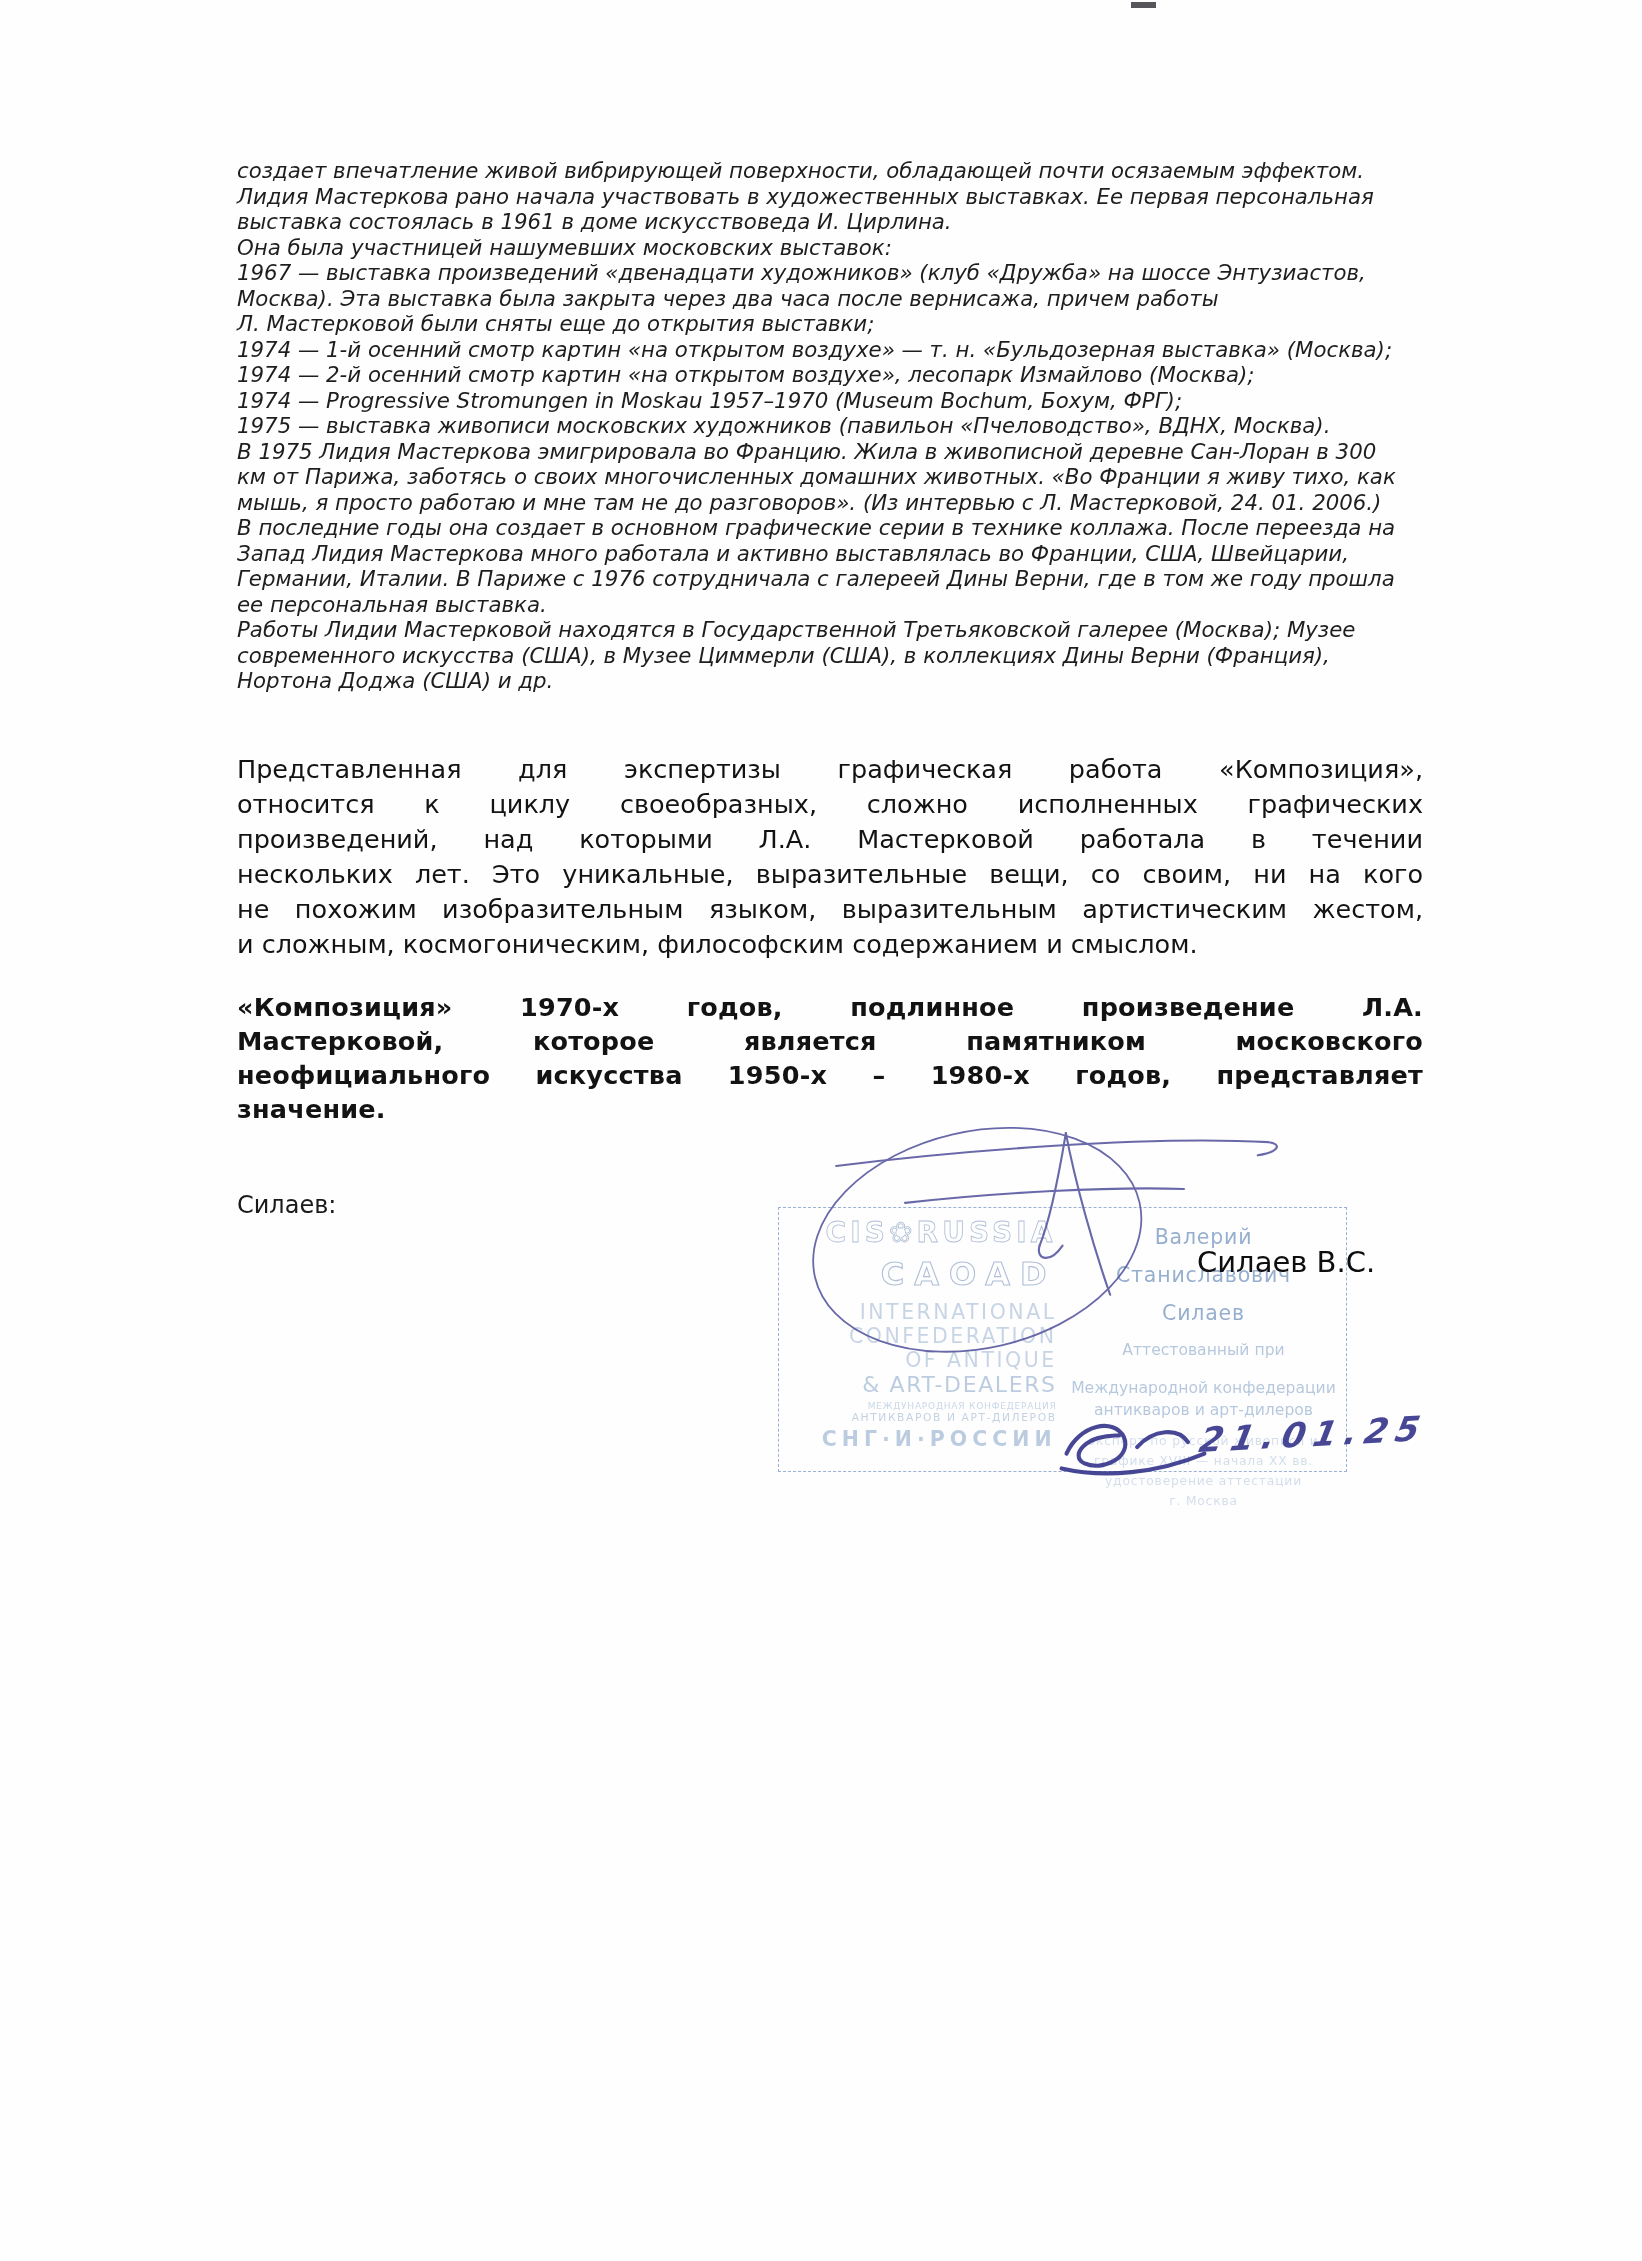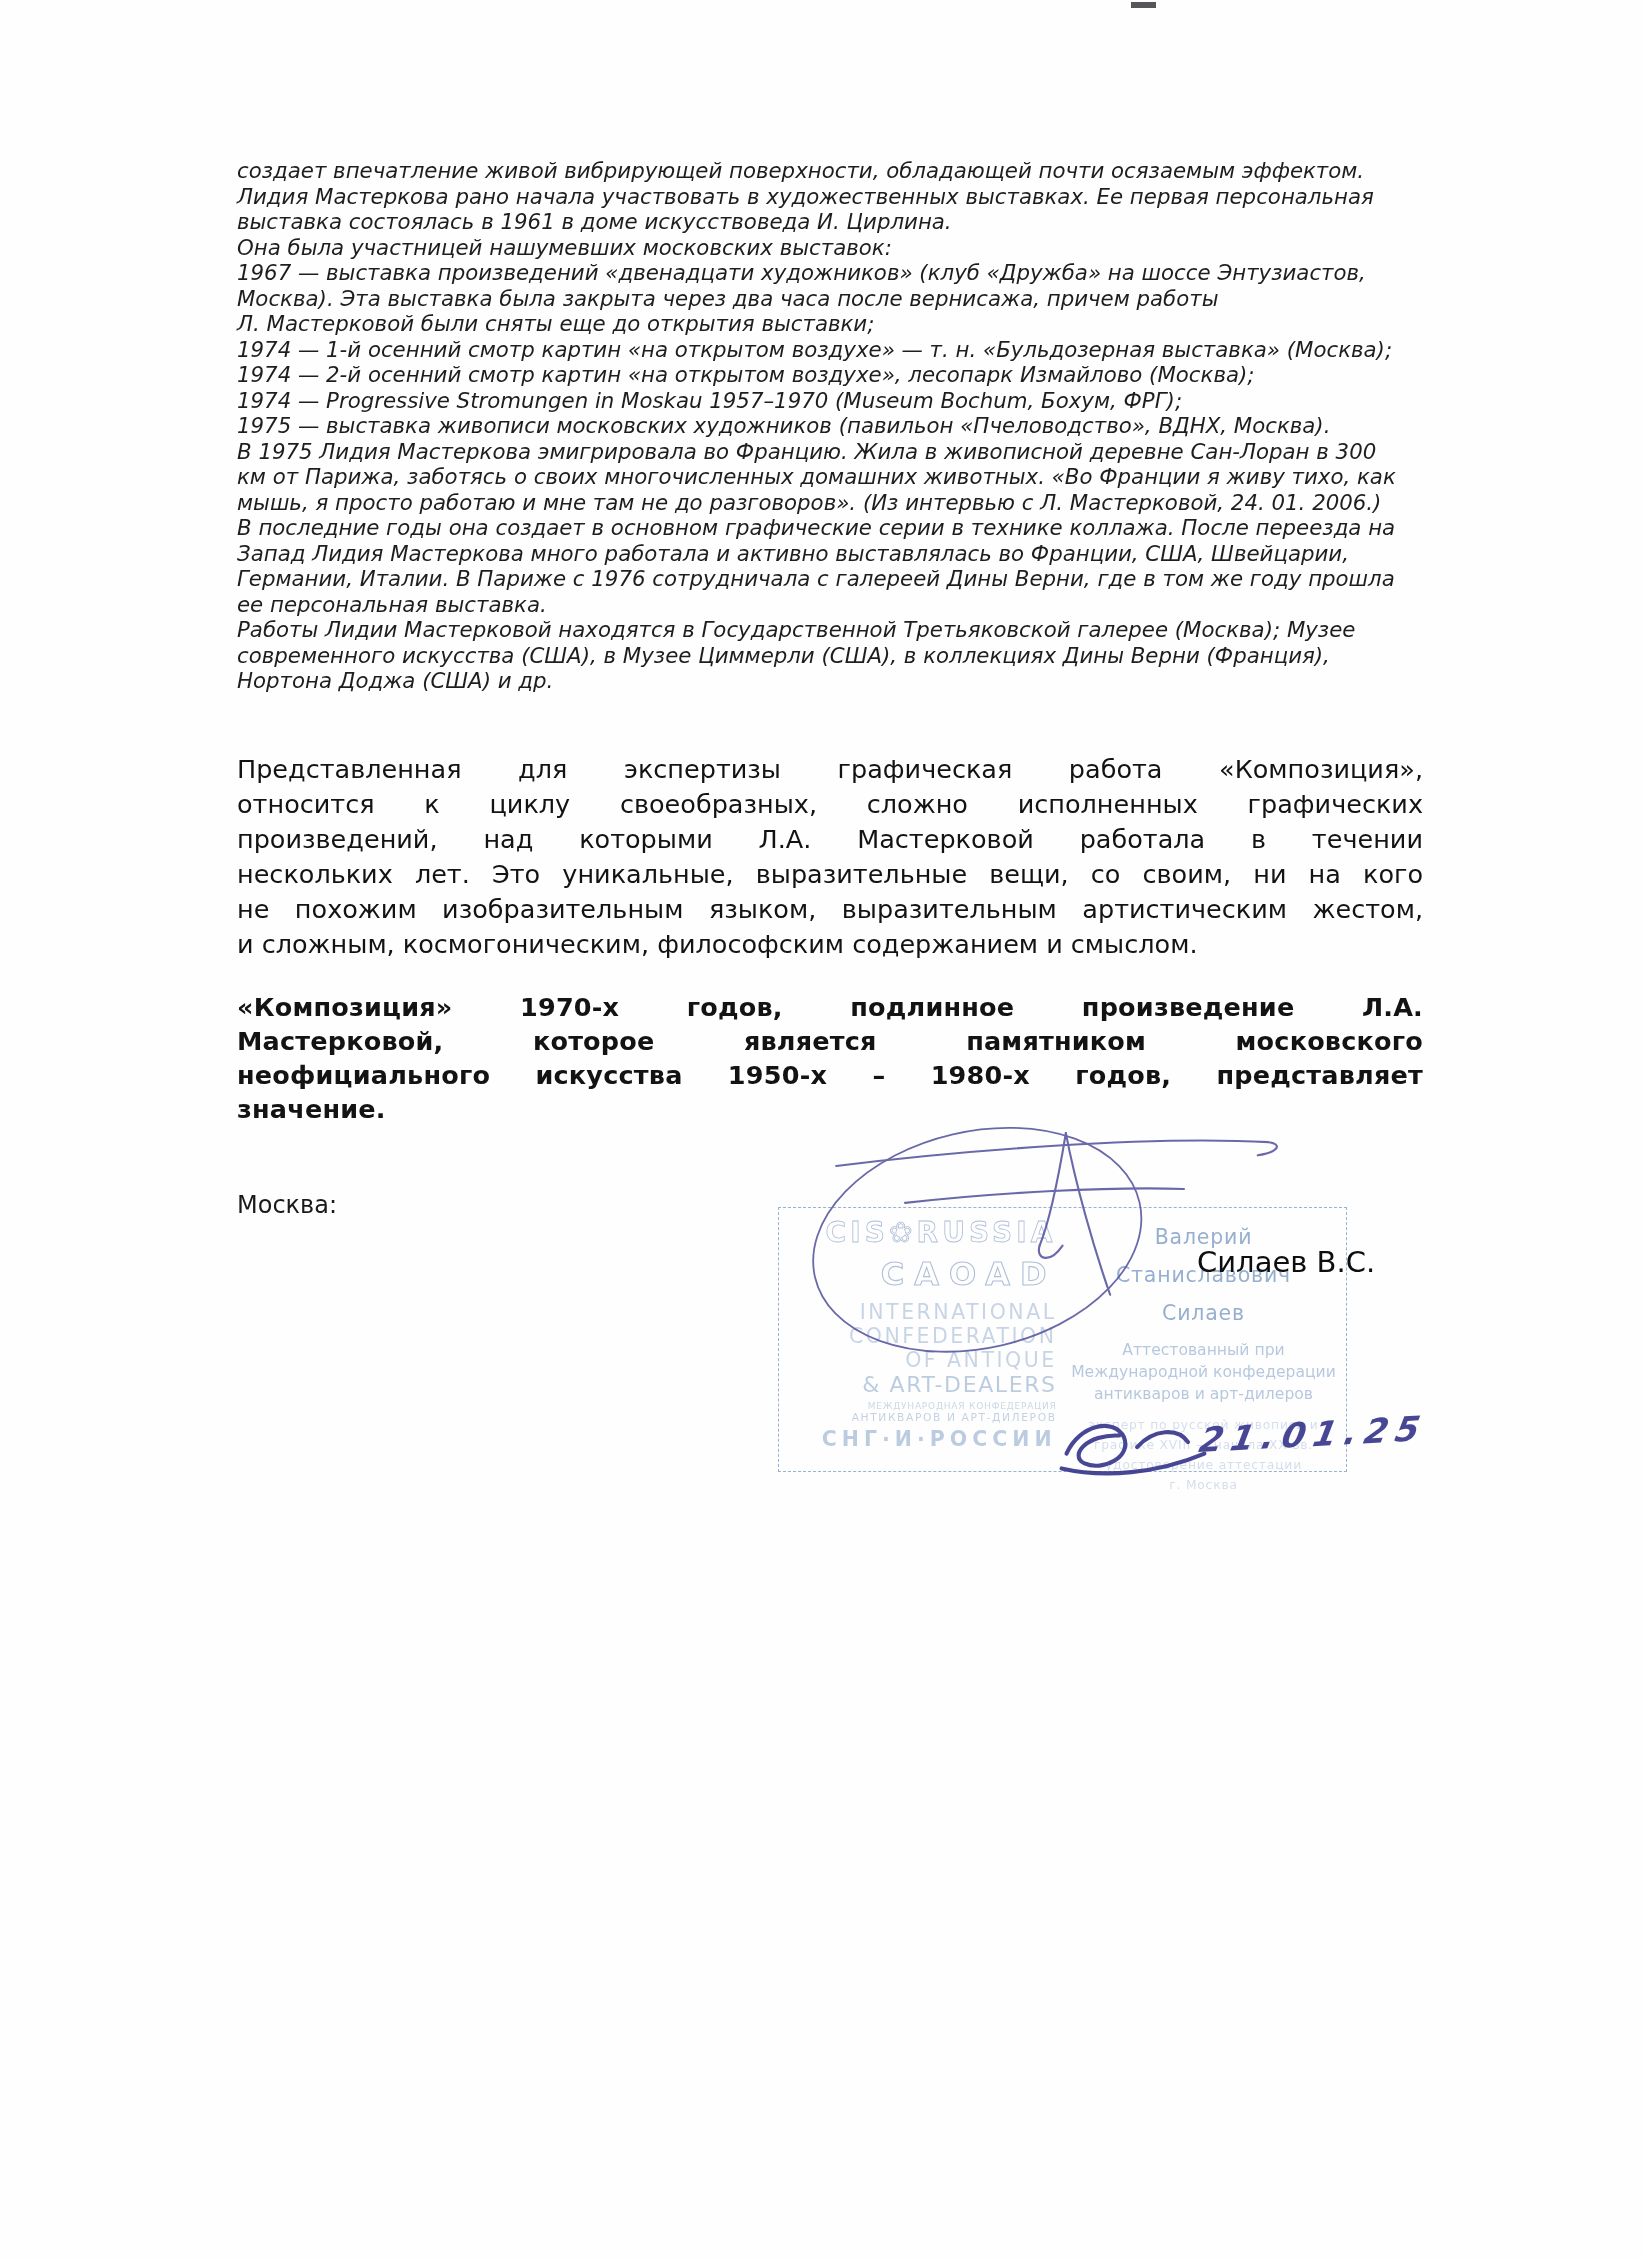--- a/index.html
+++ b/index.html
@@ -102,21 +102,21 @@
     <div class="jl jl-last">и сложным, космогоническим, философским содержанием и смыслом.</div>
   </div>
 
   <div class="para p3">
     <div class="jl">«Композиция» 1970-х годов, подлинное произведение Л.А.</div>
     <div class="jl">Мастерковой, которое является памятником московского</div>
     <div class="jl">неофициального искусства 1950-х – 1980-х годов, представляет</div>
     <div class="jl jl-last">значение.</div>
   </div>
 
-  <div class="expert-label">Москва:</div>
+  <div class="expert-label">Силаев:</div>
   <div class="expert-name">Силаев В.С.</div>
 
   <svg class="sig-svg" width="525" height="279" viewBox="0 0 640 340">
     <g fill="none" stroke="#50509c" stroke-width="2.6" opacity="0.85" stroke-linecap="round">
       <ellipse cx="210" cy="185" rx="203" ry="132" transform="rotate(-13 210 185)" stroke-width="2.2"></ellipse>
       <path d="M 38 95 C 190 76, 420 58, 565 66 C 582 68, 578 78, 552 82"></path>
       <path d="M 122 140 C 235 127, 375 120, 462 123"></path>
       <path d="M 318 55 C 308 115, 296 168, 286 192"></path>
       <path d="M 318 55 C 330 118, 352 195, 372 252"></path>
       <path d="M 286 192 C 281 210, 299 214, 314 192"></path>
@@ -132,21 +132,21 @@
       <div class="s-l3">OF ANTIQUE</div>
       <div class="s-l6">&amp; ART-DEALERS</div>
       <div class="s-l7">МЕЖДУНАРОДНАЯ КОНФЕДЕРАЦИЯ</div>
       <div class="s-l8">АНТИКВАРОВ И АРТ-ДИЛЕРОВ</div>
       <div class="s-l9">СНГ·И·РОССИИ</div>
     </div>
     <div class="s-right">
       <div class="s-name">Валерий Станиславович</div>
       <div class="s-name">Силаев</div>
       <div class="s-cred">Аттестованный при</div>
-      <div class="s-cred" style="margin-top:0">Международной конфедерации</div>
+      <div class="s-cred" style="margin-top:16px">Международной конфедерации</div>
       <div class="s-cred" style="margin-top:0">антикваров и арт-дилеров</div>
       <div class="s-faint first">эксперт по русской живописи и</div>
       <div class="s-faint">графике XVIII — начала XX вв.</div>
       <div class="s-faint">удостоверение аттестации</div>
       <div class="s-faint">г. Москва</div>
     </div>
   </div>
 
   <svg class="paraph-svg" width="156" height="78" viewBox="0 0 190 95">
     <g fill="none" stroke="#34348a" stroke-width="5" opacity="0.9" stroke-linecap="round">

